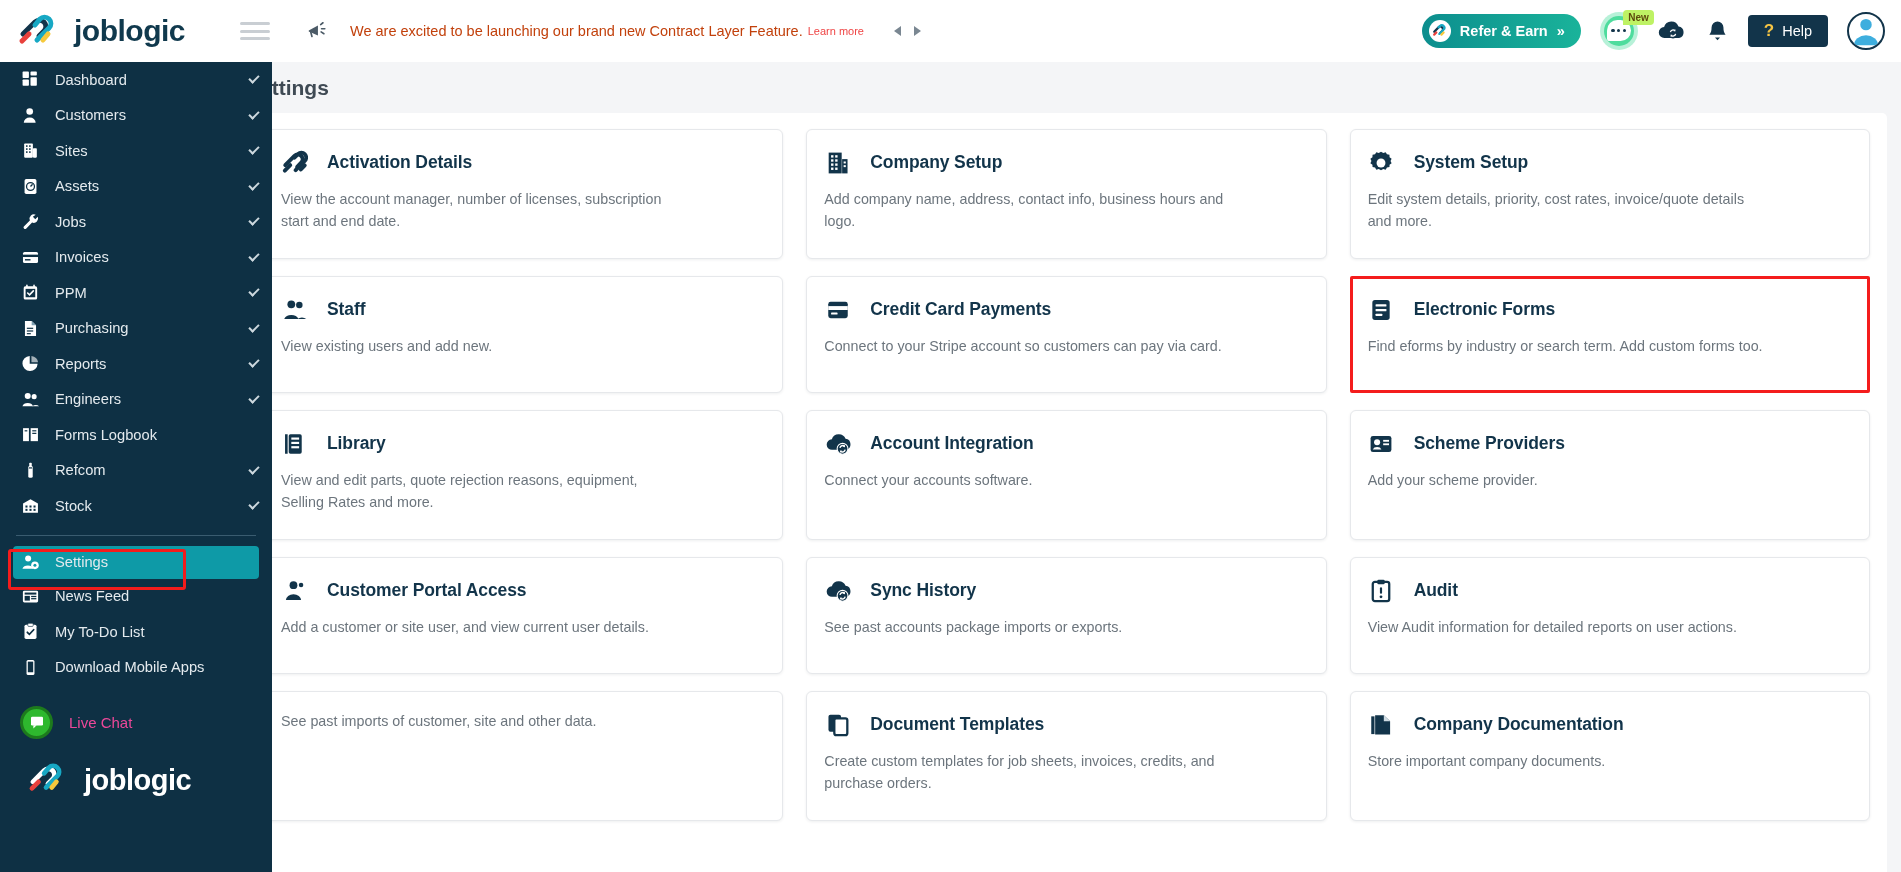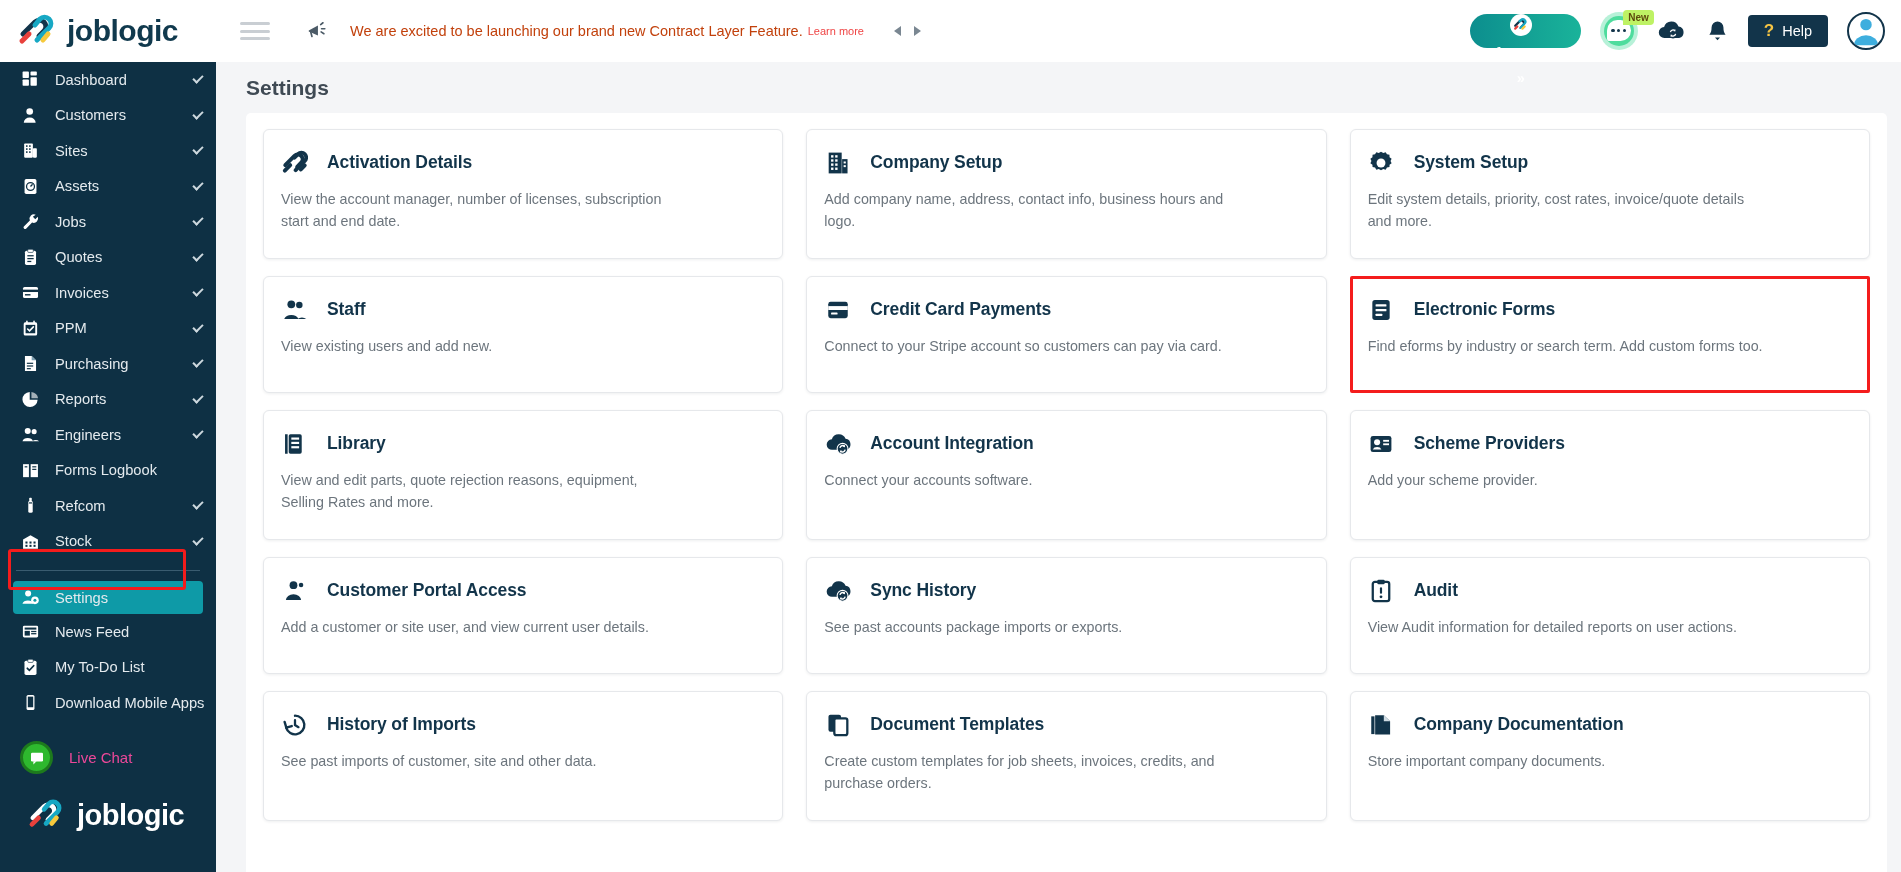--- a/index.html
+++ b/index.html
@@ -29,21 +29,21 @@
     align-items: center;
     padding-left: 18px;
     flex: 0 0 232px;
   }
   .brand-logo { width: 40px; height: 34px; flex: 0 0 40px; }
   .brand-word {
     font-size: 30px;
     font-weight: bold;
     color: #10394d;
     letter-spacing: -0.5px;
-    margin-left: 9px;
+    margin-left: 16px;
   }
   .hamburger {
     width: 30px; height: 22px;
     margin-left: 8px;
     display: flex;
     flex-direction: column;
     justify-content: space-between;
     padding: 2px 0;
     cursor: pointer;
   }
@@ -103,21 +103,20 @@
     height: 34px;
     padding: 0 16px 0 7px;
     border-radius: 17px;
     background: linear-gradient(90deg, #0c8e8e 0%, #1ab39a 100%);
     color: #fff;
     font-size: 14.5px;
     font-weight: bold;
     border: none;
     cursor: pointer;
     white-space: nowrap;
-    flex-direction: column;
   }
   .refer-badge {
     width: 22px; height: 22px;
     border-radius: 50%;
     background: #fff;
     display: flex;
     align-items: center;
     justify-content: center;
     flex: 0 0 22px;
   }
@@ -186,21 +185,21 @@
     display: flex;
     align-items: flex-end;
     justify-content: center;
     cursor: pointer;
   }
 
   
   .sidebar {
     position: absolute;
     top: 62px; left: 0;
-    width: 216px;
+    width: 272px;
     height: 810px;
     background: #0e3044;
     overflow: hidden;
     z-index: 20;
   }
   .nav-item {
     display: flex;
     align-items: center;
     height: 35.5px;
     padding: 0 13px 0 20px;
@@ -503,33 +502,20 @@
           <svg viewBox="0 0 24 24" width="19" height="19">
             <path d="M18.6 3.4 a5.6 5.6 0 0 0 -7.4 7.2 L3.6 18.2 a2 2 0 0 0 2.8 2.8 l7.6 -7.6 a5.6 5.6 0 0 0 7.2 -7.4 L18 9 L15 6 Z" fill="#ffffff"></path>
           </svg>
         </span>
         <span class="nav-label">Jobs</span>
         <span class="nav-chev"></span>
       </div>
       <div class="nav-item">
         <span class="nav-icon">
           <svg viewBox="0 0 24 24" width="19" height="19">
-            <rect x="5" y="3.4" width="14" height="18" rx="2" fill="#ffffff"></rect>
-            <rect x="8.5" y="1.6" width="7" height="4" rx="1.2" fill="#ffffff" stroke="#0e3044" stroke-width="0.8"></rect>
-            <rect x="8" y="9" width="8" height="1.6" fill="#0e3044"></rect>
-            <rect x="8" y="12.6" width="8" height="1.6" fill="#0e3044"></rect>
-            <rect x="8" y="16.2" width="5" height="1.6" fill="#0e3044"></rect>
-          </svg>
-        </span>
-        <span class="nav-label">Quotes</span>
-        <span class="nav-chev"></span>
-      </div>
-      <div class="nav-item">
-        <span class="nav-icon">
-          <svg viewBox="0 0 24 24" width="19" height="19">
             <rect x="2.5" y="5" width="19" height="14" rx="2" fill="#ffffff"></rect>
             <rect x="2.5" y="8.4" width="19" height="3" fill="#0e3044"></rect>
             <rect x="5" y="14" width="7" height="1.8" fill="#0e3044"></rect>
           </svg>
         </span>
         <span class="nav-label">Invoices</span>
         <span class="nav-chev"></span>
       </div>
       <div class="nav-item">
         <span class="nav-icon">
@@ -865,30 +851,20 @@
                 <rect x="8.6" y="1.6" width="6.8" height="4.2" rx="1.2" fill="#12344a"></rect>
                 <rect x="11" y="8.6" width="2" height="6" rx="1" fill="#12344a"></rect>
                 <circle cx="12" cy="17.4" r="1.3" fill="#12344a"></circle>
               </svg>
             </span>
             <span class="card-title">Audit</span>
           </div>
           <div class="card-desc">View Audit information for detailed reports on user actions.</div>
         </div>
         <div class="card">
-          <div class="card-head">
-            <span class="card-icon">
-              <svg viewBox="0 0 24 24" width="26" height="26">
-                <path d="M12 3.4 a8.6 8.6 0 1 1 -8.2 11.1" fill="none" stroke="#12344a" stroke-width="2.2" stroke-linecap="round"></path>
-                <path d="M2.4 9.2 L4 14.4 L9 13" fill="none" stroke="#12344a" stroke-width="2.2" stroke-linecap="round" stroke-linejoin="round"></path>
-                <path d="M12 7.6 V12 l3.2 2" fill="none" stroke="#12344a" stroke-width="2.1" stroke-linecap="round"></path>
-              </svg>
-            </span>
-            <span class="card-title">History of Imports</span>
-          </div>
           <div class="card-desc">See past imports of customer, site and other data.</div>
         </div>
         <div class="card tall">
           <div class="card-head">
             <span class="card-icon">
               <svg viewBox="0 0 24 24" width="26" height="26">
                 <rect x="3.2" y="2.6" width="11.6" height="15.6" rx="1.8" fill="#12344a"></rect>
                 <rect x="8.6" y="5.8" width="12" height="15.6" rx="1.8" fill="#fff" stroke="#12344a" stroke-width="2.1"></rect>
               </svg>
             </span>

